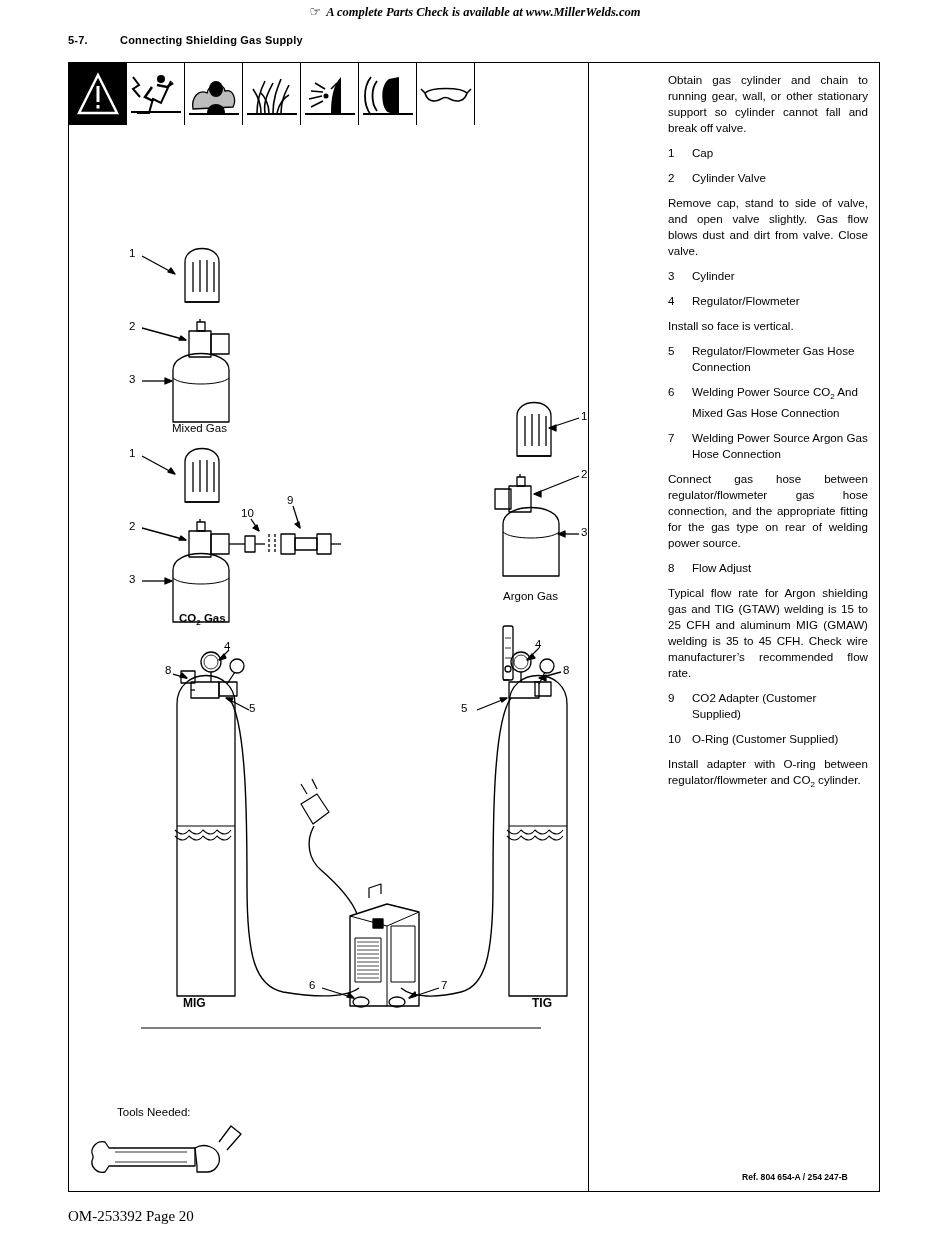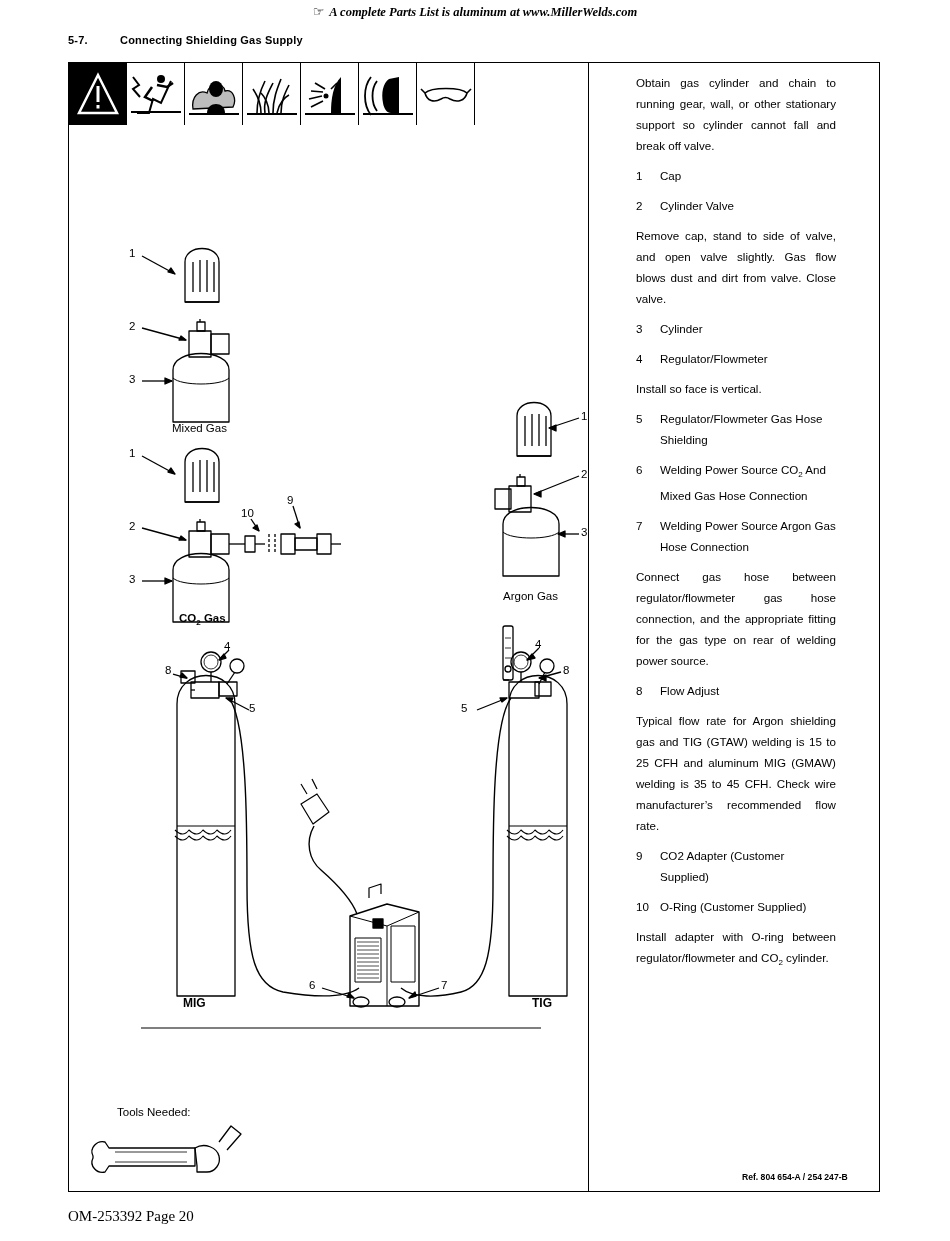--- a/index.html
+++ b/index.html
@@ -36,22 +36,22 @@
   }
 
   
   .iconstrip{position:absolute;left:69px;top:63px;height:62px;display:flex;}
   .icell{width:58px;height:62px;border-right:1px solid #000;box-sizing:border-box;position:relative;background:#fff;}
   .icell.black{background:#000;}
   .icell svg{position:absolute;left:0;top:0;}
 
   
   .rcol{
-    position:absolute;left:636px;top:72px;width:200px;
-    font-size:11.6px;line-height:21px;text-align:justify;
+    position:absolute;left:668px;top:72px;width:200px;
+    font-size:11.6px;line-height:16px;text-align:justify;
   }
   .rcol p{margin:0 0 9px 0;}
   .rcol .item{
     margin:0 0 9px 0;position:relative;padding-left:24px;text-align:left;
   }
   .rcol .item .n{position:absolute;left:0;top:0;width:20px;}
   .sub{font-size:8px;vertical-align:sub;}
 
   
   .art{position:absolute;left:69px;top:126px;width:518px;height:1065px;}
@@ -66,21 +66,21 @@
     position:absolute;left:68px;top:1208px;font-size:15px;font-family:Liberation Serif, serif;
   }
 </style>
 </head>
 <body>
 
 <div class="page">
 
   <div class="topbar">
     <span class="hand">☞</span>
-    <span>A complete Parts List is aluminum at www.MillerWelds.com</span>
+    <span>A complete Parts Check is available at www.MillerWelds.com</span>
   </div>
 
   <div class="sec-head">
     <span class="num">5-7.</span><span>Connecting Shielding Gas Supply</span>
   </div>
 
   <div class="frame"></div>
   <div class="divider"></div>
 
   <div class="iconstrip">
@@ -183,21 +183,21 @@
     </div>
     <div class="item">
       <span class="n">4</span>
       <span>Regulator/Flowmeter</span>
     </div>
 
     <p>Install so face is vertical.</p>
 
     <div class="item">
       <span class="n">5</span>
-      <span>Regulator/Flowmeter Gas Hose Shielding</span>
+      <span>Regulator/Flowmeter Gas Hose Connection</span>
     </div>
 
     <div class="item">
       <span class="n">6</span>
       <span><span>Welding Power Source CO</span><span class="sub">2</span><span> And Mixed Gas Hose Connection</span></span>
     </div>
 
     <div class="item">
       <span class="n">7</span>
       <span>Welding Power Source Argon Gas Hose Connection</span>

